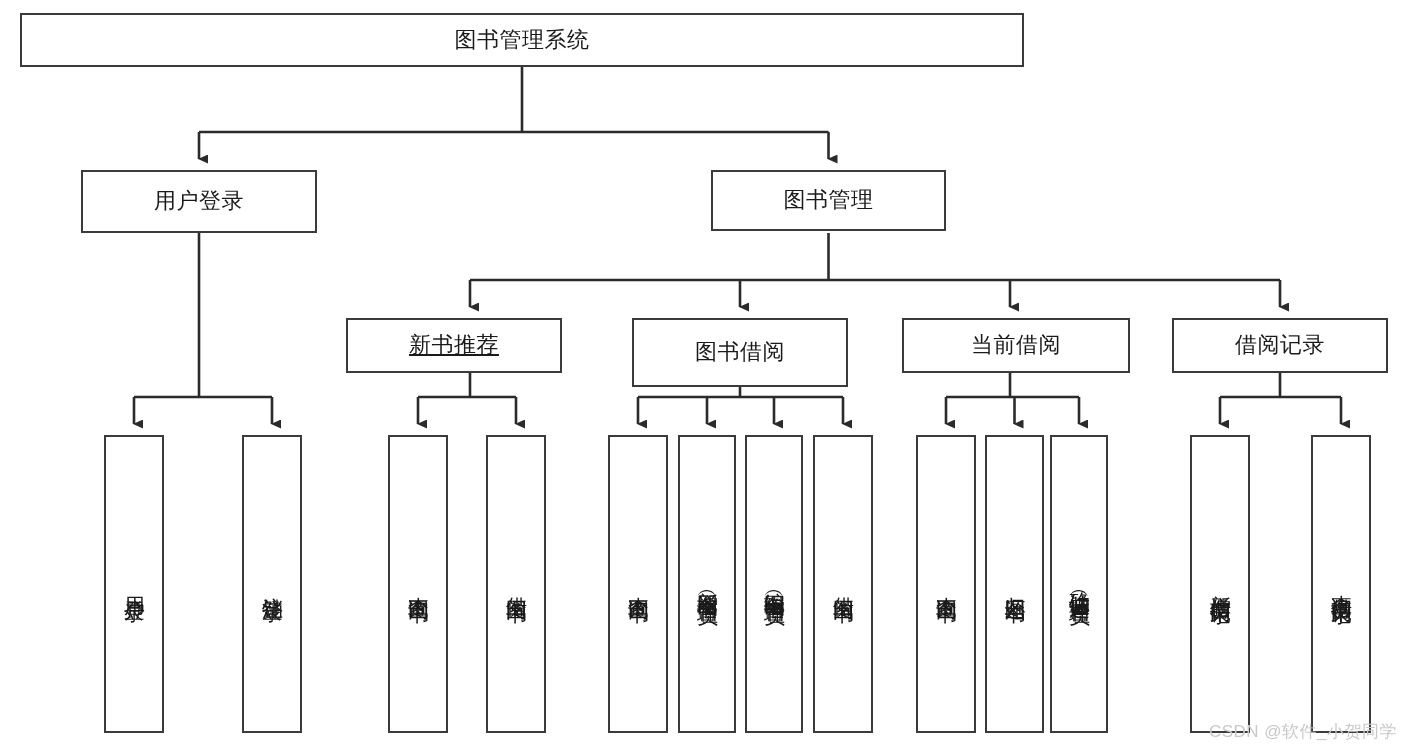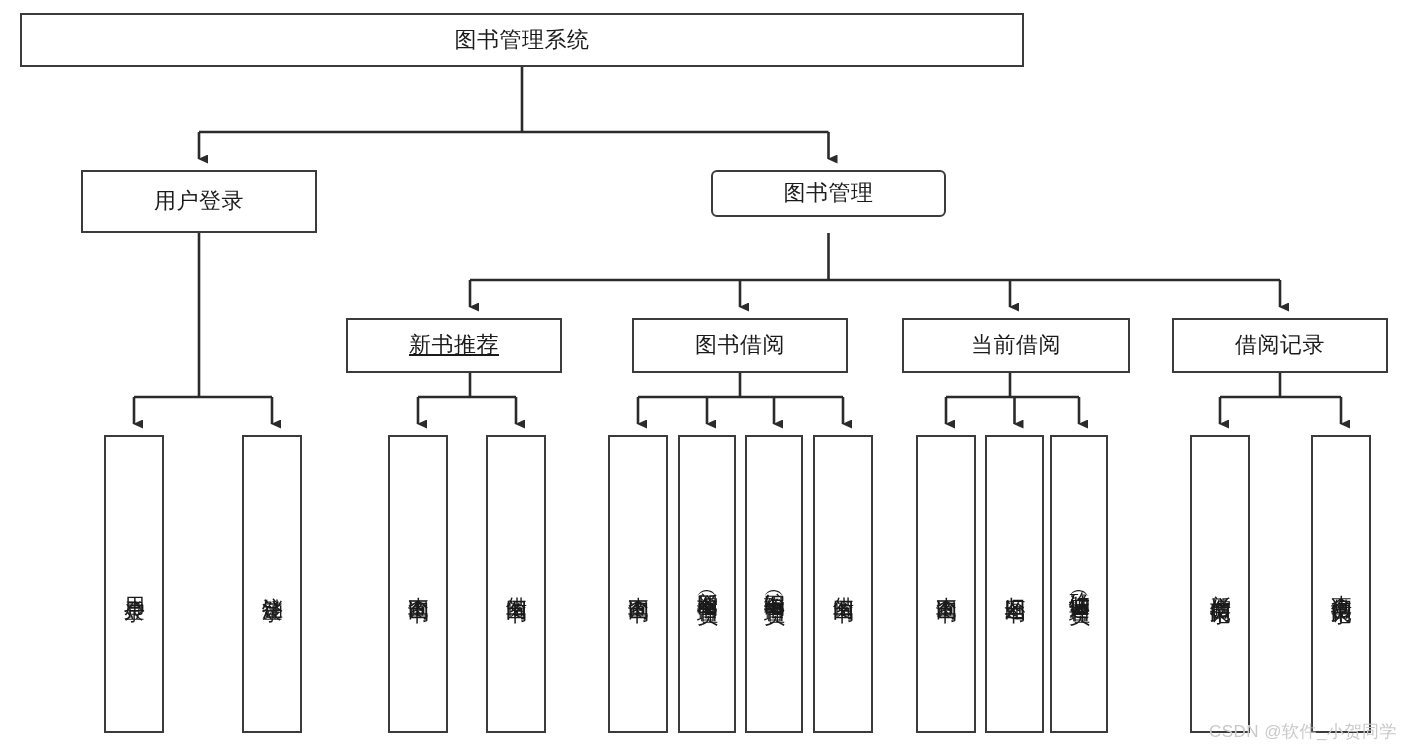--- a/index.html
+++ b/index.html
@@ -116,27 +116,27 @@
       </g>
   </svg>
 
   <div id="nodes-layer">
       <div class="node node-h" style="left: 20px; top: 13px; width: 1004px; height: 54px;">
         <span class="node-label">图书管理系统</span>
       </div>
       <div class="node node-h" style="left: 81px; top: 170px; width: 236px; height: 63px;">
         <span class="node-label">用户登录</span>
       </div>
-      <div class="node node-h" style="left: 711px; top: 170px; width: 235px; height: 47px; border-radius: 6px;">
+      <div class="node node-h" style="left: 711px; top: 170px; width: 235px; height: 61px;">
         <span class="node-label">图书管理</span>
       </div>
       <div class="node node-h" style="left: 346px; top: 318px; width: 216px; height: 55px; text-decoration: underline;">
         <span class="node-label">新书推荐</span>
       </div>
-      <div class="node node-h" style="left: 632px; top: 318px; width: 216px; height: 55px;">
+      <div class="node node-h" style="left: 632px; top: 318px; width: 216px; height: 69px;">
         <span class="node-label">图书借阅</span>
       </div>
       <div class="node node-h" style="left: 902px; top: 318px; width: 228px; height: 55px;">
         <span class="node-label">当前借阅</span>
       </div>
       <div class="node node-h" style="left: 1172px; top: 318px; width: 216px; height: 55px; font-family: Liberation Serif, serif;">
         <span class="node-label">借阅记录</span>
       </div>
       <div class="node node-v" style="left: 104px; top: 435px; width: 60px; height: 298px;">
         <span class="node-label">用户登录</span>

